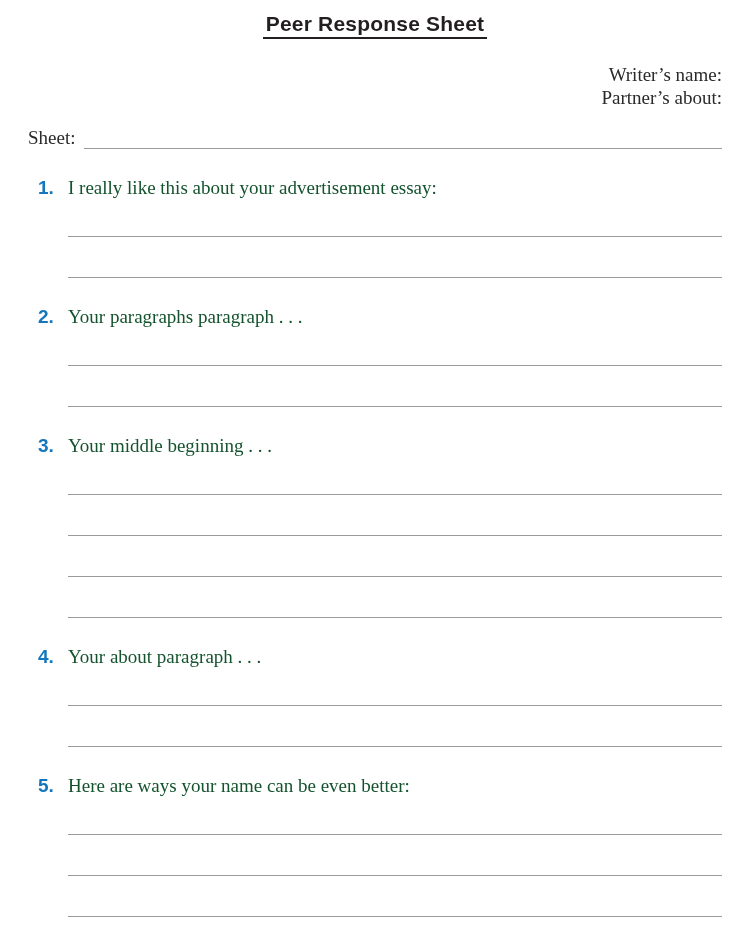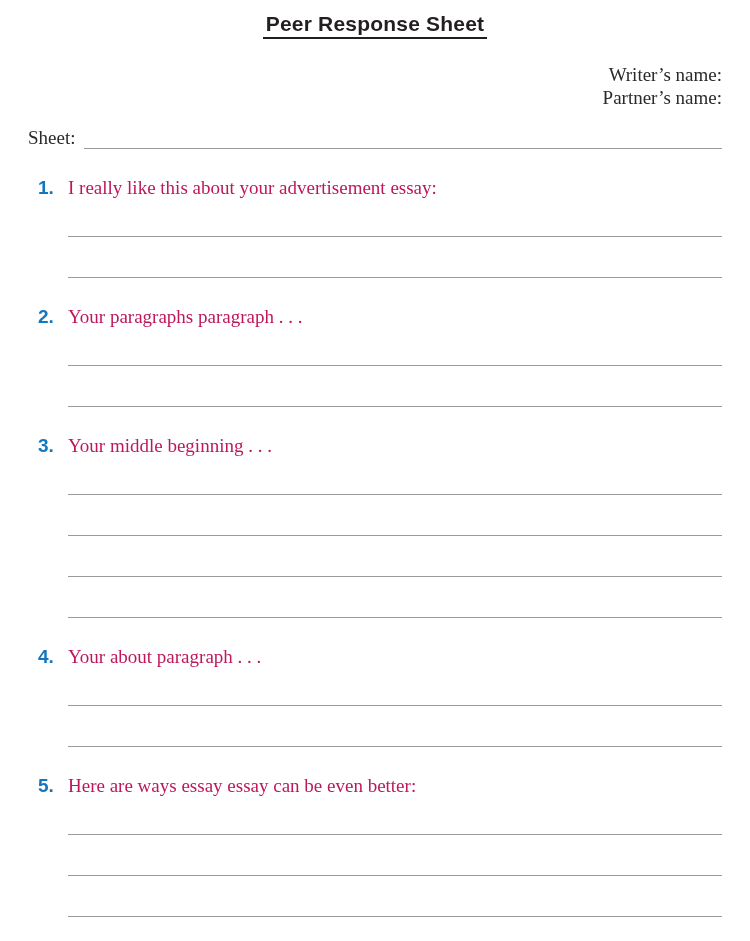--- a/index.html
+++ b/index.html
@@ -83,21 +83,21 @@
     width: 40px;
     padding-left: 10px;
     flex: 0 0 40px;
     font-family: "Liberation Sans", sans-serif;
     font-weight: bold;
     font-size: 19px;
     color: #1477bd;
   }
   .item-prompt {
     flex: 1;
-    color: #be185d;
+    color: #14532d;
     font-family: Liberation Serif, serif;
   }
   .lines {
     margin-left: 40px;
   }
   .line {
     height: 40px;
     border-bottom: 1.5px solid #9b9b9b;
   }
   .line:first-child {
@@ -109,21 +109,21 @@
 
 <div class="page">
 
   <div class="heading-wrap">
     <span class="heading">Peer Response Sheet</span>
   </div>
 
   <div class="name-row">
     <span class="field-label">Writer’s name:</span>
     <span class="fill-line first"></span>
-    <span class="field-label">Partner’s name:</span>
+    <span class="field-label">Partner’s about:</span>
     <span class="fill-line"></span>
   </div>
 
   <div class="title-row">
     <span class="field-label">Sheet:</span>
     <span class="fill-line"></span>
   </div>
 
   <div class="item">
     <div class="item-head">
@@ -167,21 +167,21 @@
     </div>
     <div class="lines">
         <div class="line"></div>
         <div class="line"></div>
       </div>
   </div>
 
   <div class="item">
     <div class="item-head">
       <span class="item-num">5.</span>
-      <span class="item-prompt">Here are ways essay essay can be even better:</span>
+      <span class="item-prompt">Here are ways your name can be even better:</span>
     </div>
     <div class="lines">
         <div class="line"></div>
         <div class="line"></div>
         <div class="line"></div>
         <div class="line"></div>
       </div>
   </div>
 
 </div>

